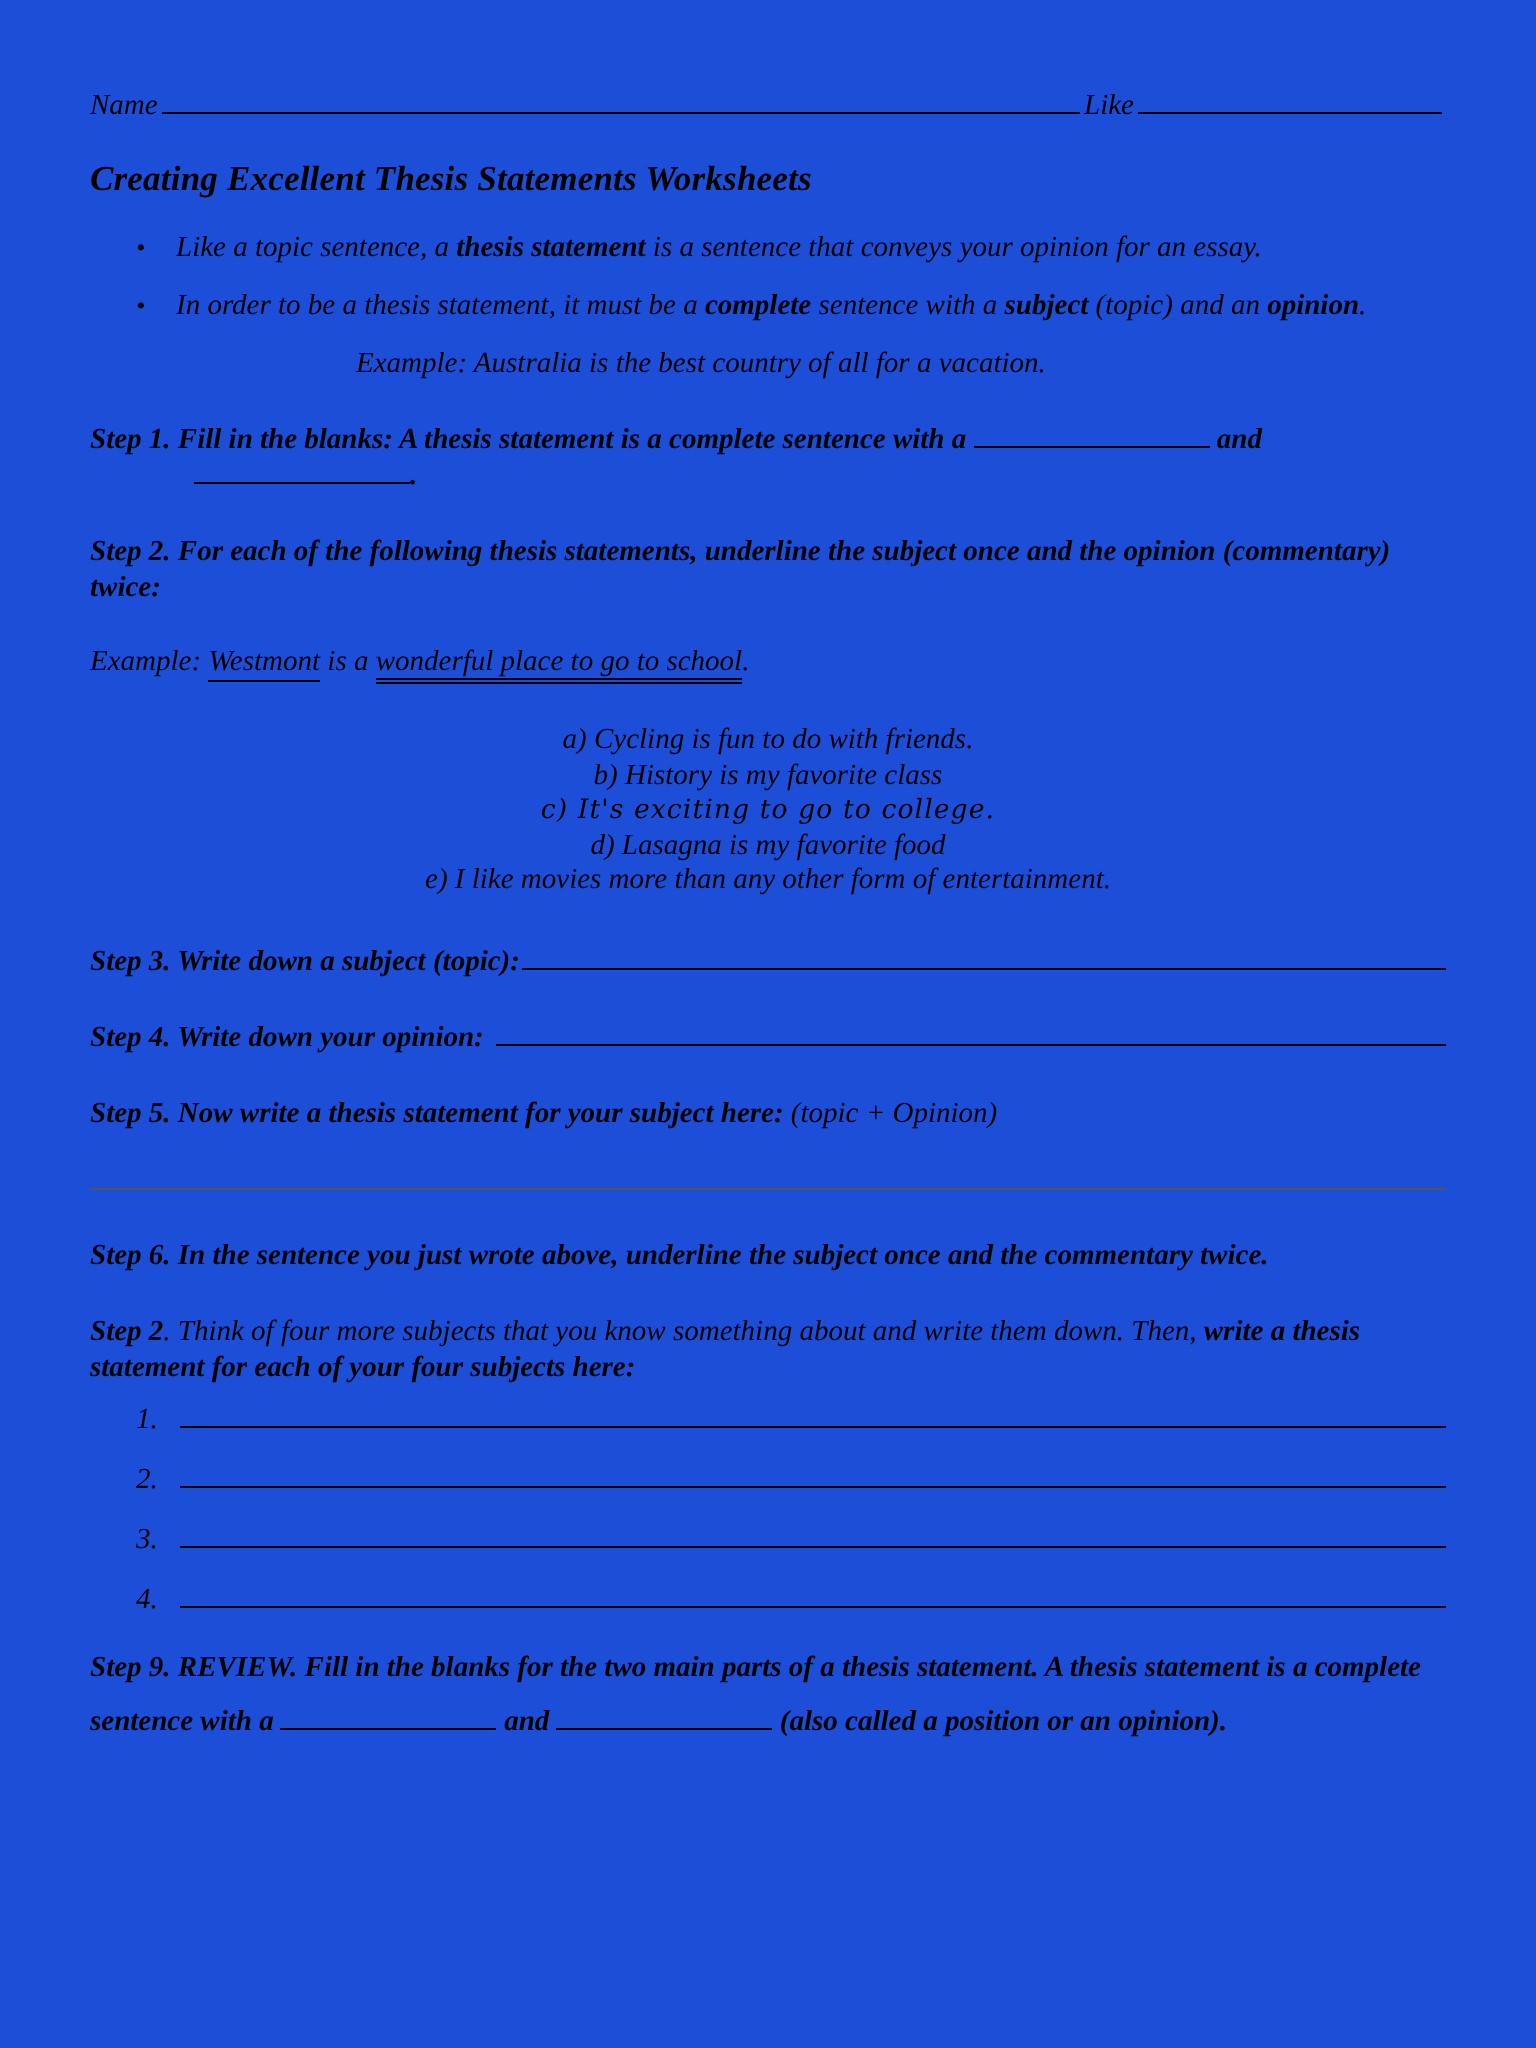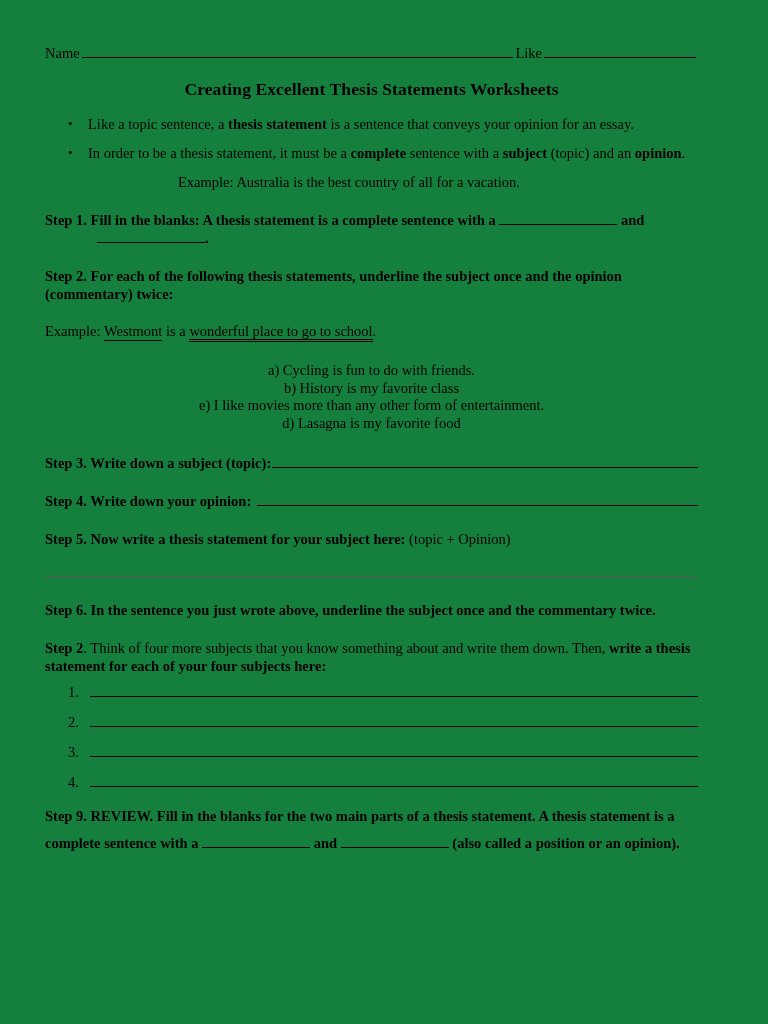--- a/index.html
+++ b/index.html
@@ -11,23 +11,24 @@
     width: 768px;
     height: 1024px;
     font-family: "Liberation Serif", "DejaVu Serif", serif;
     color: #000000;
     overflow: hidden;
   }
   .page {
     position: relative;
     width: 768px;
     height: 1024px;
-    background: #15803d;
+    background: #1d4ed8;
     box-sizing: border-box;
-    padding: 44px 70px 0 45px;
+    padding: 44px 45px 0 45px;
+    font-style: italic;
   }
 
   
   .namedate {
     display: flex;
     align-items: baseline;
     font-size: 14.5px;
     line-height: 18px;
     white-space: nowrap;
     margin-bottom: 16px;
@@ -37,21 +38,21 @@
     display: inline-block;
     border-bottom: 1px solid #000;
     height: 11px;
     margin: 0 2px;
   }
   .name-rule { flex: 1 1 auto; }
   .date-rule { flex: 0 0 152px; }
 
   
   .doc-title {
-    text-align: center;
+    text-align: left;
     font-weight: bold;
     font-size: 17.5px;
     line-height: 22px;
     margin: 0 0 16px 0;
     letter-spacing: 0.1px;
   }
 
   
   .bullets {
     list-style: none;
@@ -221,22 +222,23 @@
 
   <div class="step bold">Step 2. For each of the following thesis statements, underline the subject once and the opinion (commentary) twice:</div>
 
   <div class="example-line">
     <span>Example: </span><span class="u-single">Westmont</span><span> is a </span><span class="u-double">wonderful place to go to school</span><span>.</span>
   </div>
 
   <div class="abc">
     <div>a) Cycling is fun to do with friends.</div>
     <div>b) History is my favorite class</div>
+    <div class="wide">c) It's exciting to go to college.</div>
+    <div>d) Lasagna is my favorite food</div>
     <div>e) I like movies more than any other form of entertainment.</div>
-    <div>d) Lasagna is my favorite food</div>
   </div>
 
   <div class="step-inline">
     <span class="lbl">Step 3. Write down a subject (topic):</span>
     <span class="fill"></span>
   </div>
 
   <div class="step-inline gap">
     <span class="lbl">Step 4.  Write down your opinion:</span>
     <span class="fill"></span>

